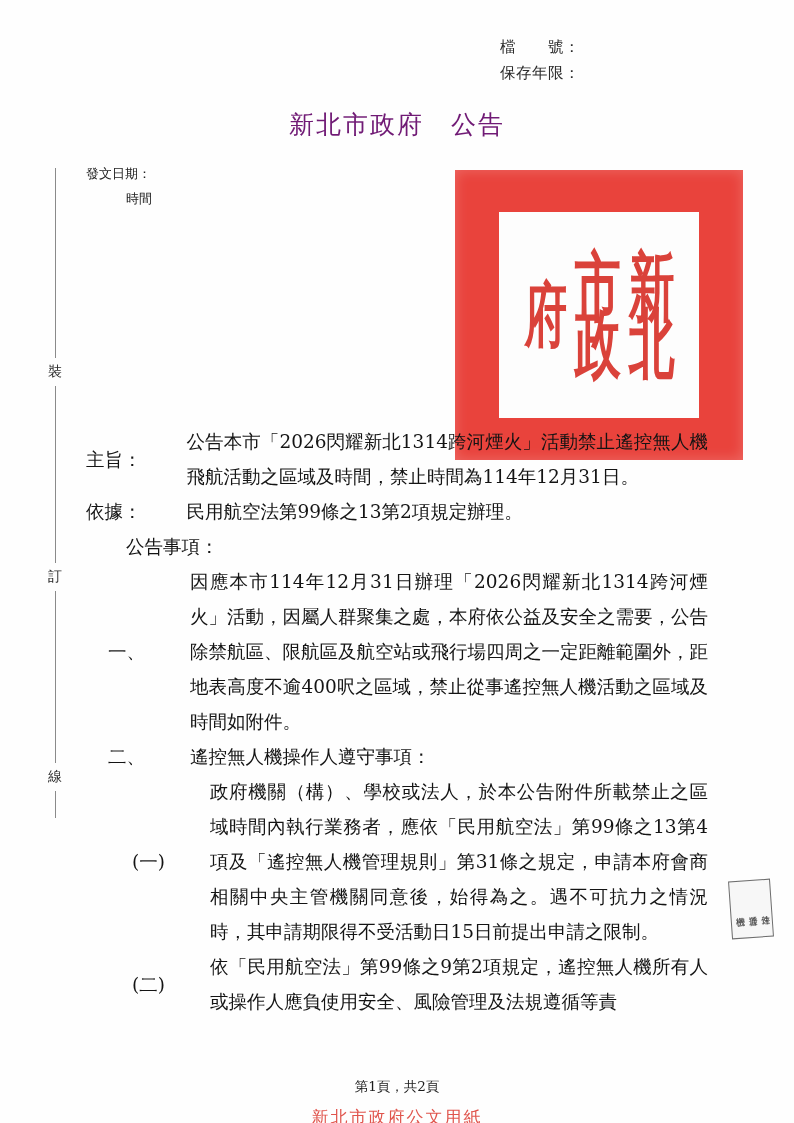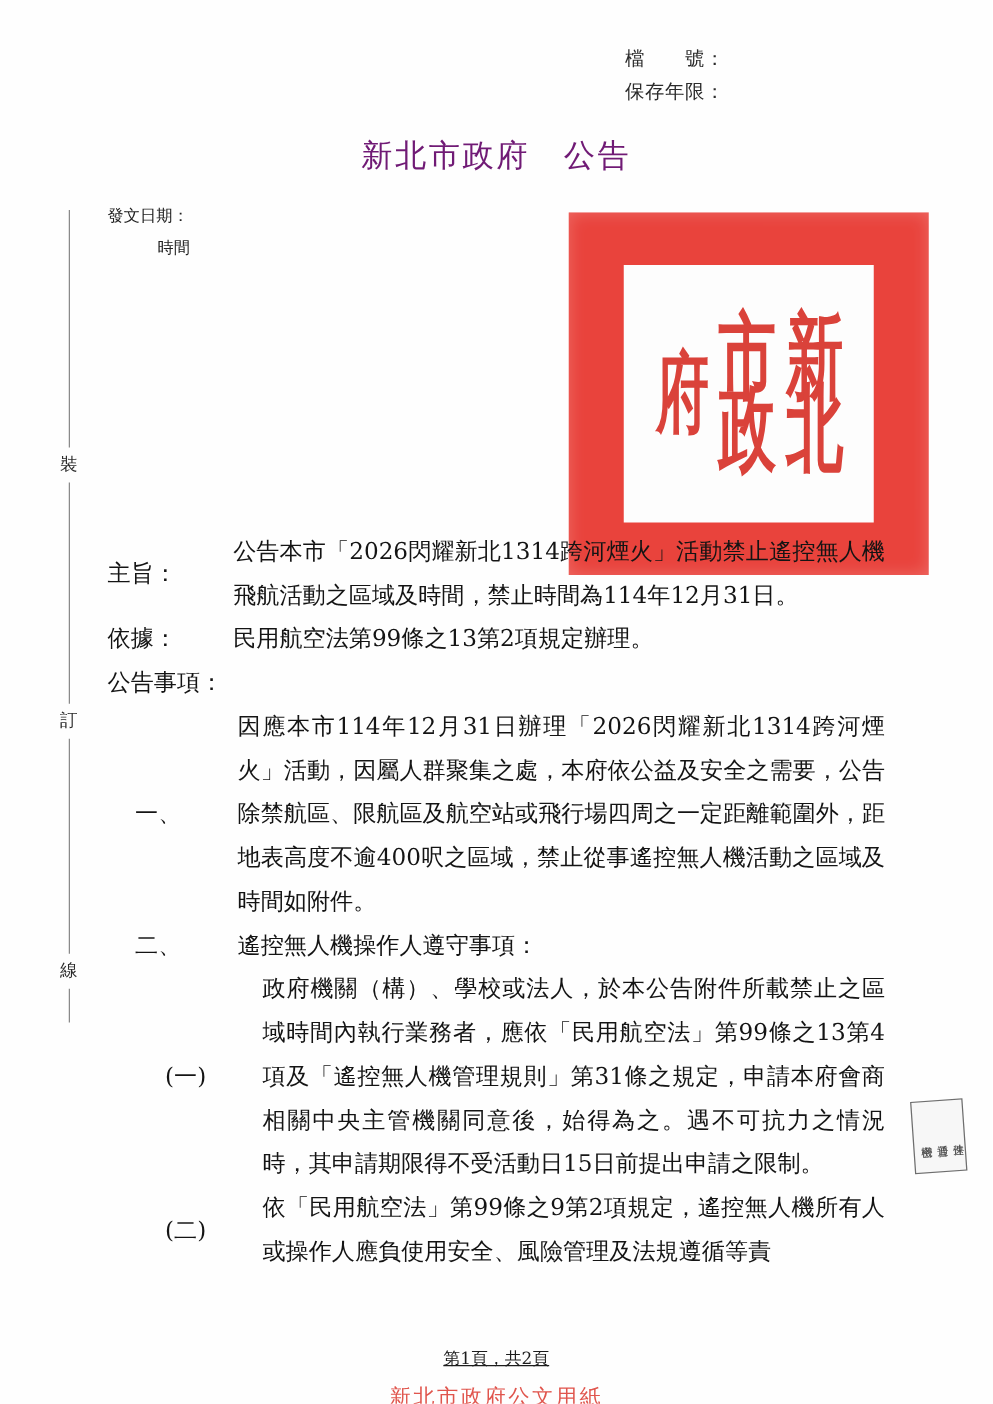--- a/index.html
+++ b/index.html
@@ -133,21 +133,21 @@
     width: 622px;
     font-size: 18.5px;
     line-height: 35px;
     color: #141414;
   }
   .para { display: flex; align-items: center; white-space: pre-wrap; gap: 45px; }
   .para-label { flex: none; white-space: pre; }
   .para-body { flex: 1; text-align: justify; text-justify: inter-character; }
   .para.indent1 { padding-left: 22px; }
   .para.indent2 { padding-left: 46px; }
-  .simple { white-space: pre-wrap; }
+  .simple { white-space: pre-wrap; margin-left: 40px; }
 
   
   .side-stamp {
     position: absolute;
     left: 730px; top: 880px;
     width: 42px; height: 58px;
     border: 1px solid #6e6e6e;
     transform: rotate(-4deg);
     display: flex;
     flex-direction: row-reverse;
@@ -167,21 +167,20 @@
   }
 
   
   .footer-page {
     position: absolute;
     left: 0; right: 0; top: 1078px;
     text-align: center;
     font-size: 13.5px;
     color: #1c1c1c;
     white-space: pre;
-    text-decoration: underline;
   }
   .footer-paper {
     position: absolute;
     left: 0; right: 0; top: 1106px;
     text-align: center;
     font-size: 17px;
     letter-spacing: 2px;
     color: #e0554d;
     white-space: pre;
   }

